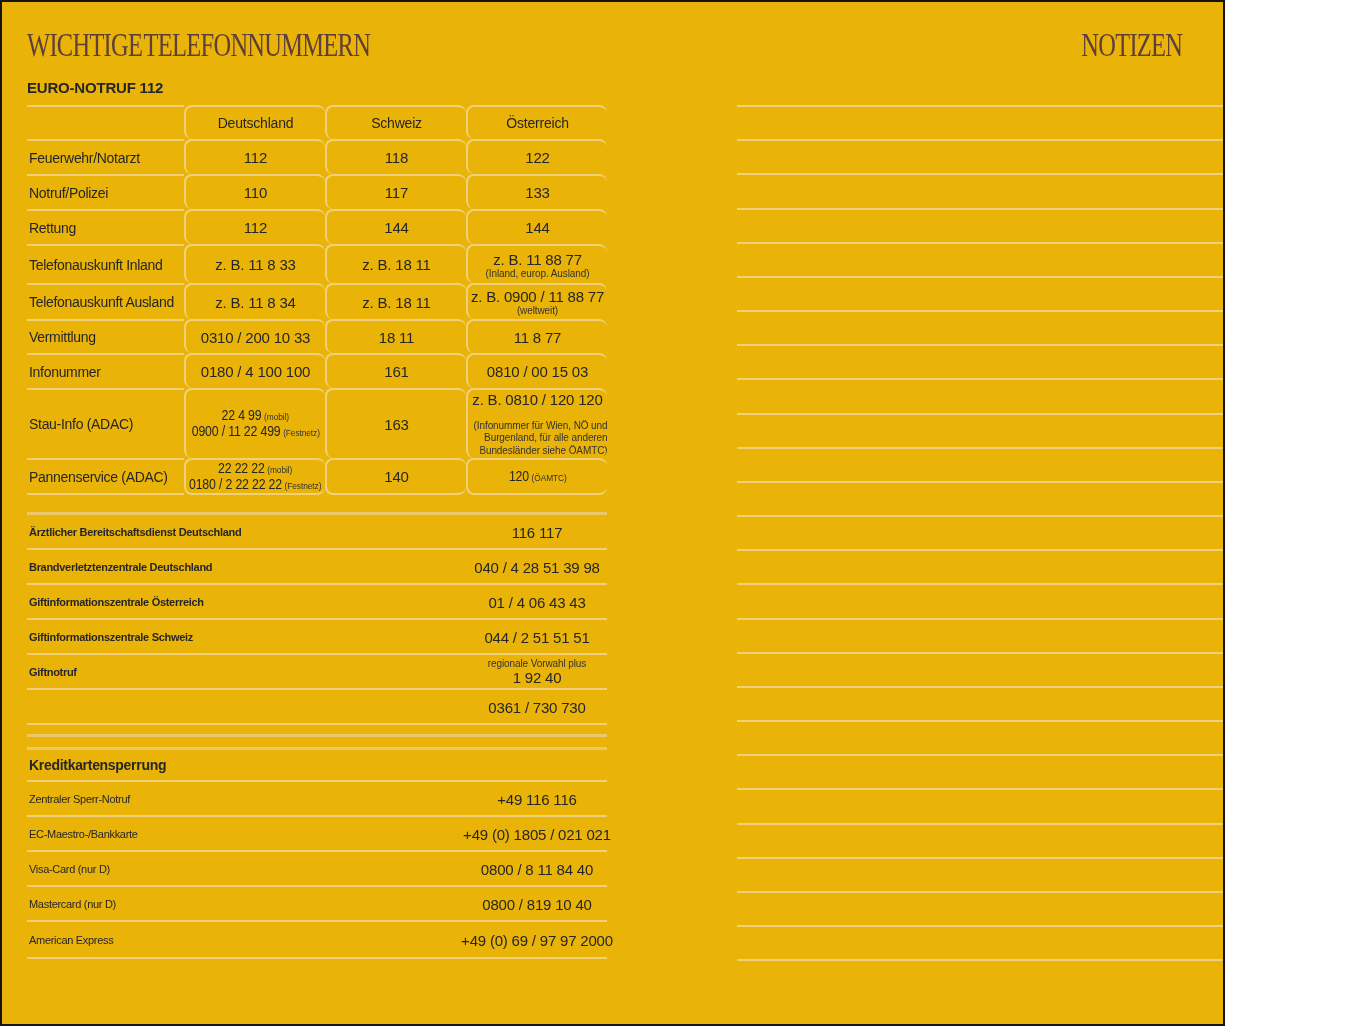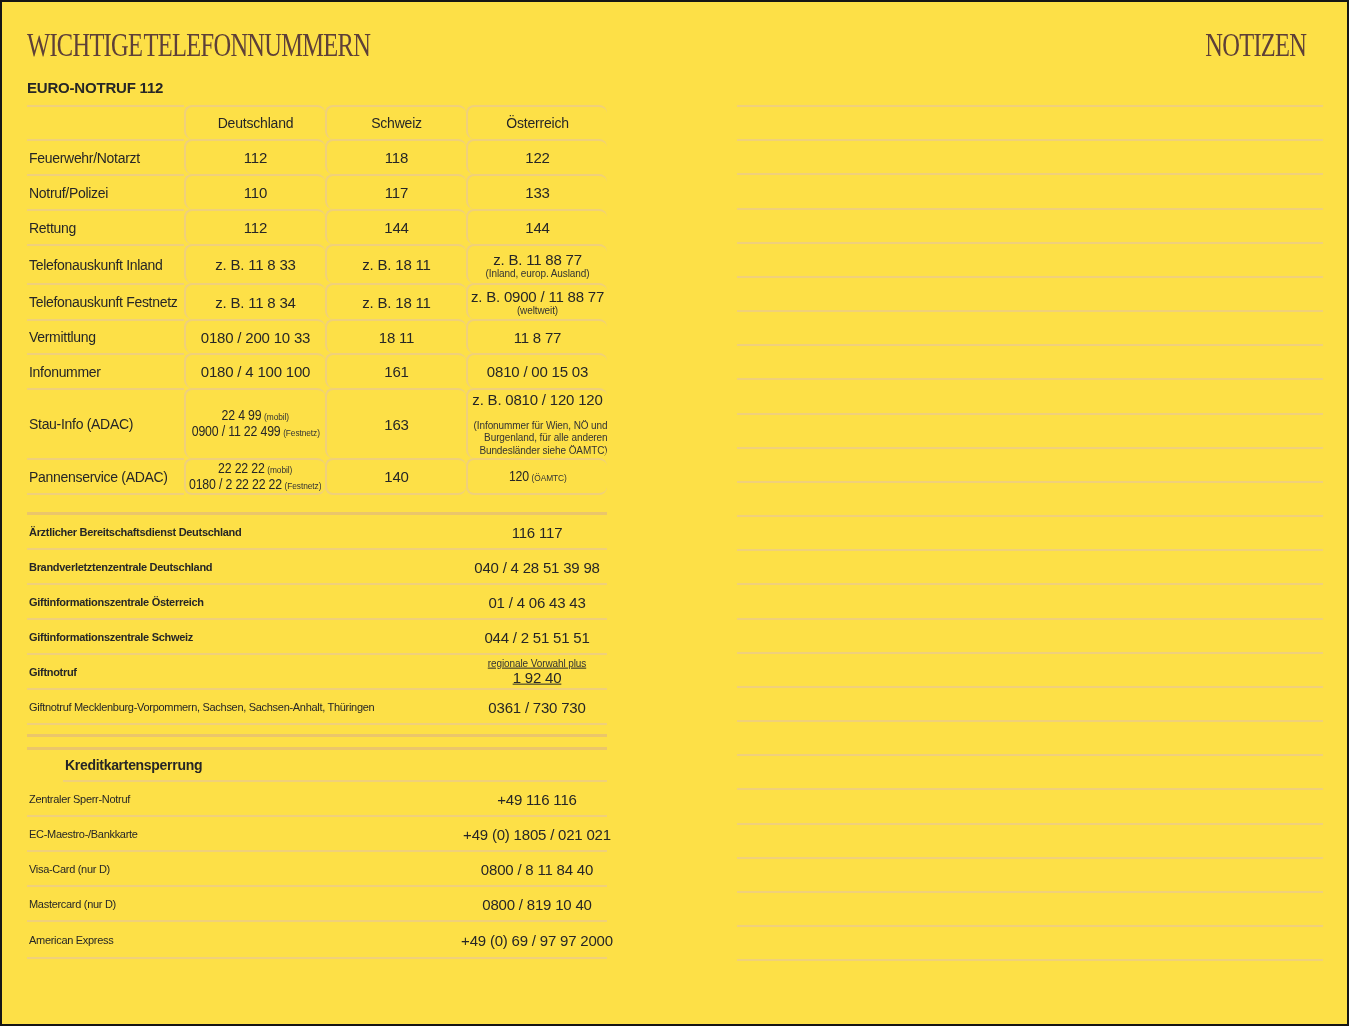--- a/index.html
+++ b/index.html
@@ -1,18 +1,18 @@
 <!DOCTYPE html>
 <html><head>
 <meta charset="utf-8">
 <style>
   html,body { margin:0; padding:0; background:#ffffff; }
   .page {
-    position:relative; width:1349px; height:1026px; box-sizing:border-box;
-    border:2px solid #151515; background:#fde047; overflow:hidden;
+    position:relative; width:1225px; height:1026px; box-sizing:border-box;
+    border:2px solid #151515; background:#eab308; overflow:hidden;
     font-family:"Liberation Sans", sans-serif; color:#262626;
     --rule:#F0D07A; --rule-heavy:#EBC66A; --brown:#5E4038;
   }
   .brand-title {
     position:absolute; top:26px; font-family:"Liberation Serif", serif;
     color:var(--brown); font-size:34px; letter-spacing:-1px; word-spacing:-5px;
     white-space:nowrap; line-height:1;
   }
   .brand-left  { left:25px;  transform:scaleX(0.72); transform-origin:left top; }
   .brand-right { right:41px; transform:scaleX(0.72); transform-origin:right top; }
@@ -48,24 +48,24 @@
   .sec-kredit   { top:748px; }
   .hrow { position:relative; height:35px; box-sizing:border-box;
     border-bottom:2px solid var(--rule); }
   .hrow.tall { height:37px; }
   .hlabel { position:absolute; left:2px; top:50%; transform:translateY(-50%);
     font-size:11px; letter-spacing:-0.3px; white-space:nowrap; }
   .bold { font-weight:bold; }
   .hval { position:absolute; left:425px; width:170px; top:50%;
     transform:translateY(-50%); text-align:center; }
   .hval-stack { display:flex; flex-direction:column; align-items:center;
-    line-height:1.15;text-decoration:underline; }
+    line-height:1.15; }
   .kredit-head { height:32px; box-sizing:border-box;
     border-bottom:2px solid var(--rule); display:flex; align-items:center;
-    padding-left:2px; font-weight:bold; font-size:14px; letter-spacing:-0.3px;margin-left:36px; }
+    padding-left:2px; font-weight:bold; font-size:14px; letter-spacing:-0.3px; }
   .sep { position:absolute; left:25px; width:580px; height:3px;
     background:var(--rule-heavy); }
   .sep-1 { top:732px; } .sep-2 { top:745px; }
 
   
   .notes-area { position:absolute; left:735px; top:0; width:586px; height:1022px; }
   .note-line { position:absolute; left:0; width:586px; height:2px;
     background:var(--rule); }
 </style>
 </head>
@@ -101,30 +101,30 @@
     <div class="cell val vline num">144</div>
 
     <div class="cell lbl">Telefonauskunft Inland</div>
     <div class="cell val vline num">z. B. 11 8 33</div>
     <div class="cell val vline num">z. B. 18 11</div>
     <div class="cell val vline">
       <span class="num">z. B. 11 88 77</span>
       <span class="note">(Inland, europ. Ausland)</span>
     </div>
 
-    <div class="cell lbl">Telefonauskunft Festnetz</div>
+    <div class="cell lbl">Telefonauskunft Ausland</div>
     <div class="cell val vline num">z. B. 11 8 34</div>
     <div class="cell val vline num">z. B. 18 11</div>
     <div class="cell val vline">
       <span class="num">z. B. 0900 / 11 88 77</span>
       <span class="note">(weltweit)</span>
     </div>
 
     <div class="cell lbl">Vermittlung</div>
-    <div class="cell val vline num">0180 / 200 10 33</div>
+    <div class="cell val vline num">0310 / 200 10 33</div>
     <div class="cell val vline num">18 11</div>
     <div class="cell val vline num">11 8 77</div>
 
     <div class="cell lbl">Infonummer</div>
     <div class="cell val vline num">0180 / 4 100 100</div>
     <div class="cell val vline num">161</div>
     <div class="cell val vline num">0810 / 00 15 03</div>
 
     <div class="cell lbl">Stau-Info (ADAC)</div>
     <div class="cell val vline">
@@ -181,21 +181,20 @@
       <div class="hval num">044 / 2 51 51 51</div>
     </div>
     <div class="hrow">
       <div class="hlabel bold">Giftnotruf</div>
       <div class="hval hval-stack">
         <span class="note">regionale Vorwahl plus</span>
         <span class="num">1 92 40</span>
       </div>
     </div>
     <div class="hrow">
-      <div class="hlabel">Giftnotruf Mecklenburg-Vorpommern, Sachsen, Sachsen-Anhalt, Thüringen</div>
       <div class="hval num">0361 / 730 730</div>
     </div>
   </div>
 
   <div class="sep sep-1"></div>
   <div class="sep sep-2"></div>
 
   <div class="hsection sec-kredit">
     <div class="kredit-head">Kreditkartensperrung</div>
     <div class="hrow">

